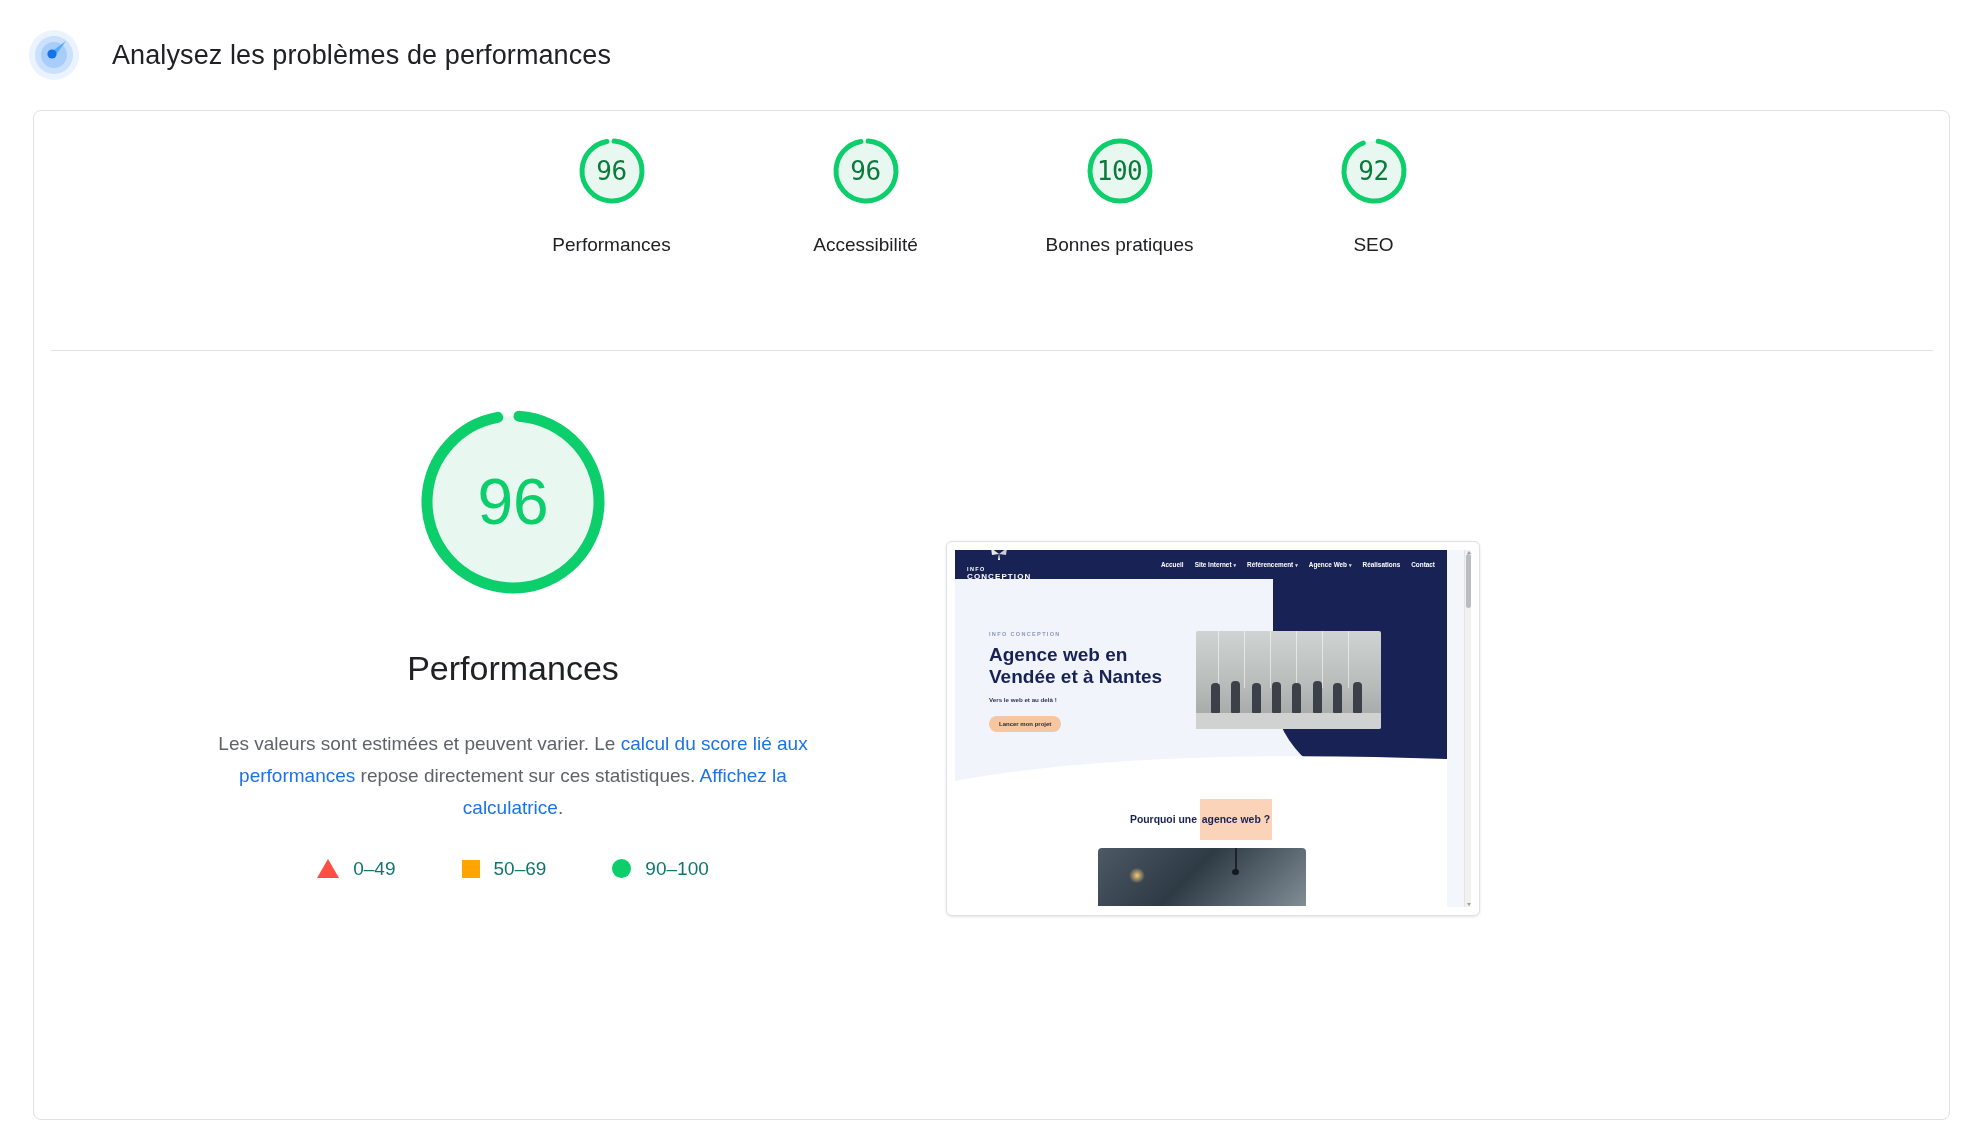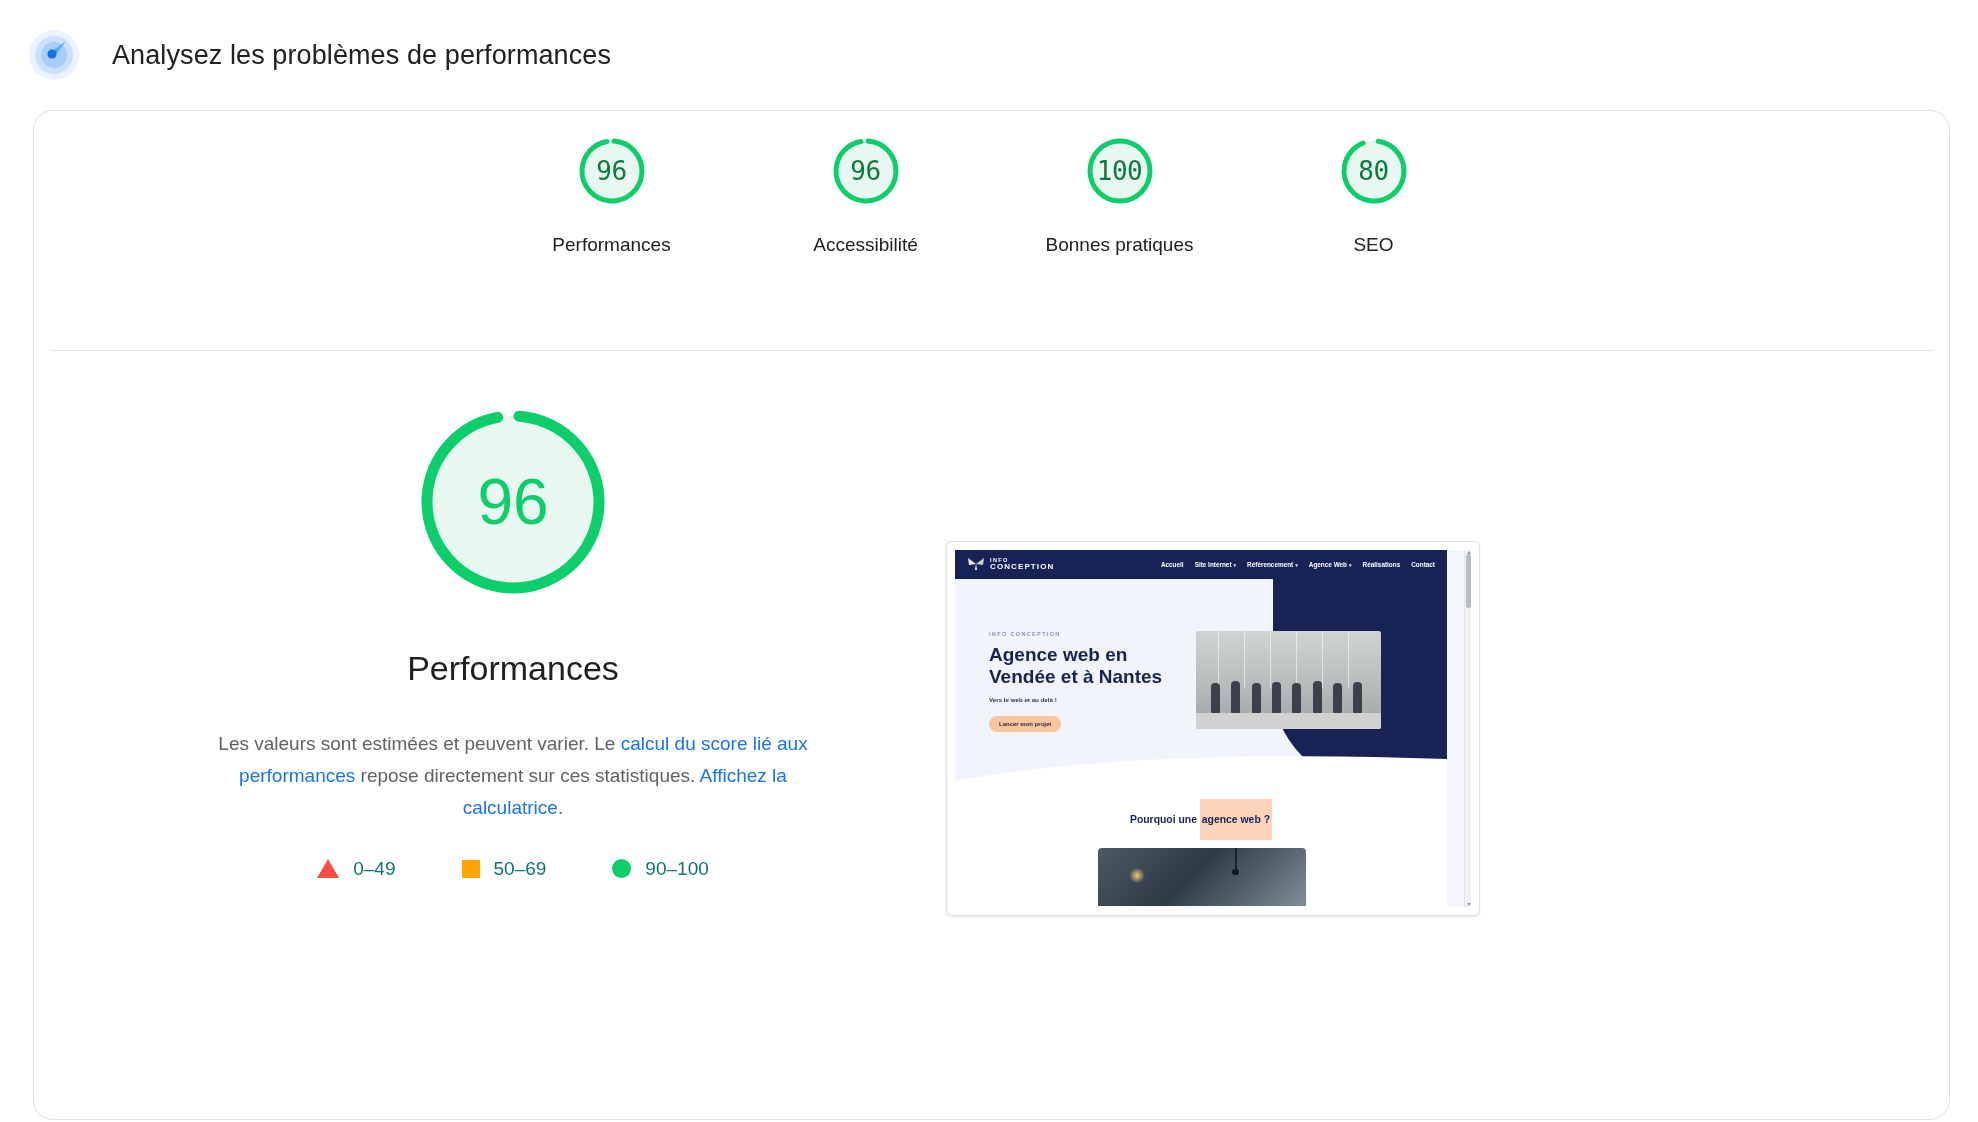--- a/index.html
+++ b/index.html
@@ -39,21 +39,21 @@
     white-space: nowrap;
   }
 
   
   .report-card {
     position: absolute;
     left: 33px; top: 110px;
     width: 1917px;
     height: 1010px;
     border: 1px solid #dfe1e5;
-    border-radius: 20px;
+    border-radius: 8px;
     background: #ffffff;
     overflow: hidden;
   }
 
   
   .gauge-strip {
     position: absolute;
     left: 0; top: 0;
     width: 1917px;
     height: 239px;
@@ -230,21 +230,21 @@
   .site-nav {
     position: absolute;
     left: 0; top: 0;
     width: 492px;
     height: 29px;
     background: #182255;
     display: flex;
     align-items: center;
     padding: 0 12px;
   }
-  .site-logo { display: flex; align-items: center; gap: 5px; }
+  .site-logo { display: flex; align-items: center; gap: 5px; flex-direction: column; }
   .site-logo .logo-mark {
     width: 18px; height: 14px;
     position: relative;
   }
   .site-logo .logo-text {
     color: #ffffff;
     font-size: 6.5px;
     font-weight: bold;
     line-height: 1.12;
     letter-spacing: 1.1px;
@@ -474,21 +474,21 @@
       </div>
       <div class="gauge-label">Bonnes pratiques</div>
     </div>
 
     <div class="gauge-item">
       <div class="gauge-ring">
         <svg width="78" height="78" viewBox="0 0 78 78">
           <circle cx="39" cy="39" r="30" fill="#e8f8f0"></circle>
           <circle cx="39" cy="39" r="30" fill="none" stroke="#0cce6b" stroke-width="5" stroke-linecap="round" stroke-dasharray="173 188.5" transform="rotate(-82 39 39)"></circle>
         </svg>
-        <span class="gnum">80</span>
+        <span class="gnum">92</span>
       </div>
       <div class="gauge-label">SEO</div>
     </div>
 
   </div>
 
   <div class="strip-divider"></div>
 
   <div class="detail">
 

